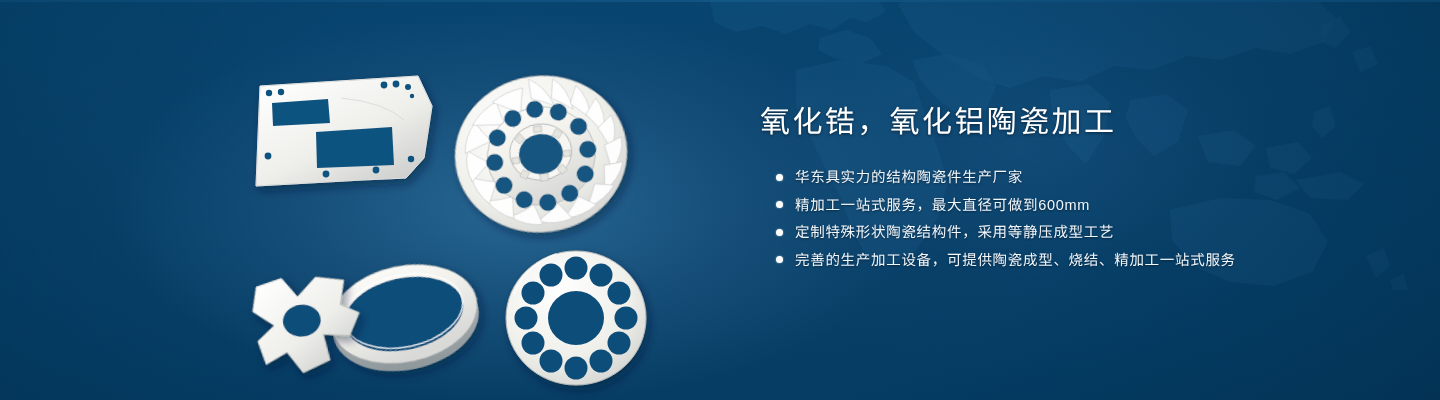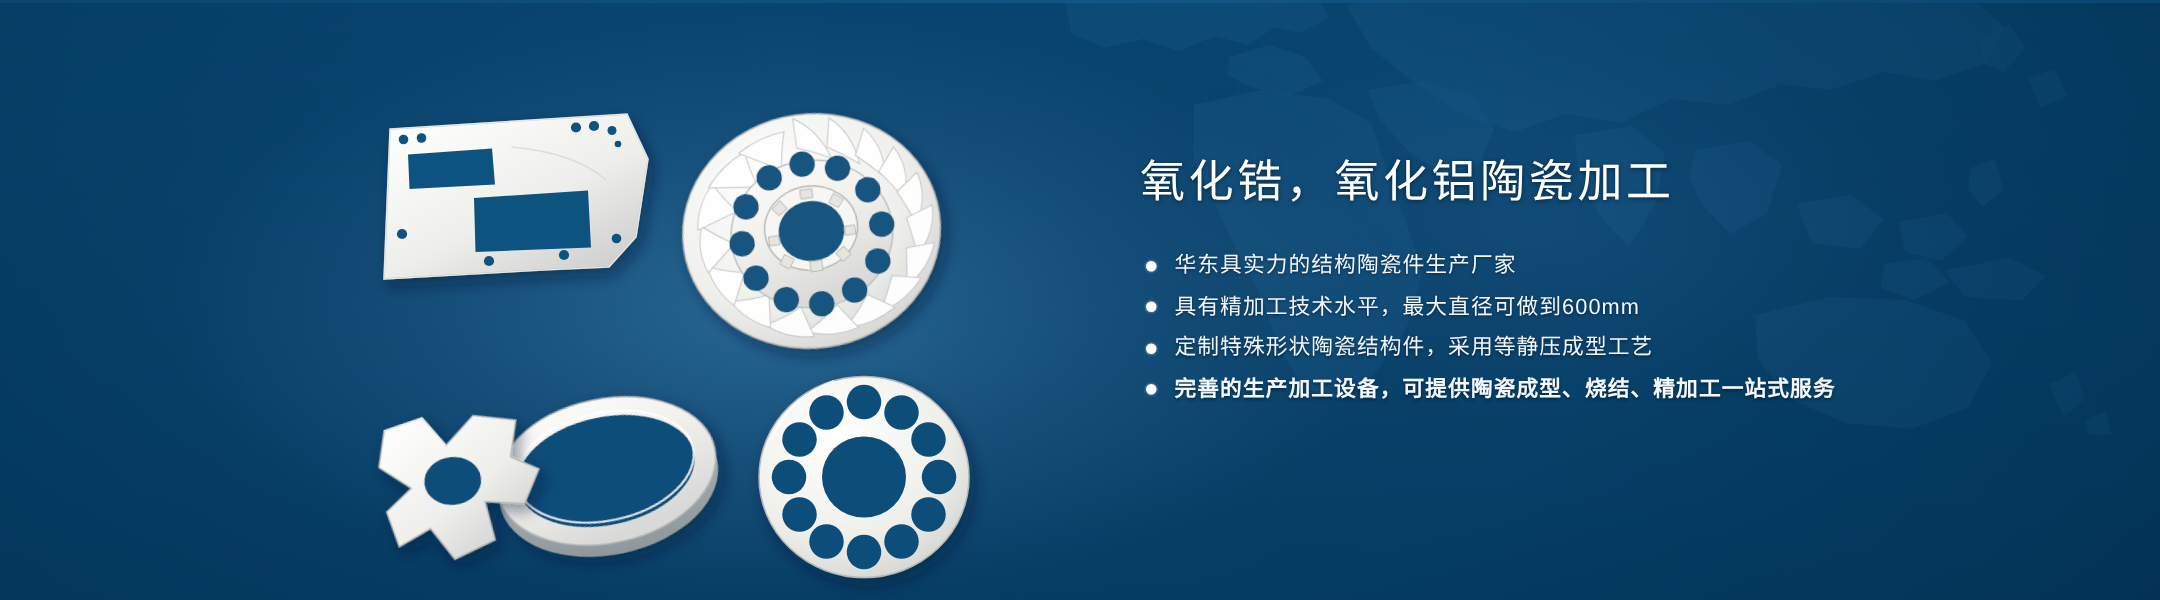--- a/index.html
+++ b/index.html
@@ -80,34 +80,34 @@
     color:#ffffff;
     font-size:30px;
     font-weight:500;
     letter-spacing:2.4px;
     line-height:1.2;
     text-shadow:0 1px 3px rgba(0,18,36,.65);
     white-space:nowrap;
   }
   .bullets{
     list-style:none;
-    margin:4px;padding:0;
+    margin:16px;padding:0;
   }
   .bullets li{
     display:flex;
     align-items:center;
     color:#f2f7fb;
     font-size:14.5px;
     line-height:1;
     letter-spacing:.7px;
     margin-bottom:13px;
     text-shadow:0 1px 2px rgba(0,16,32,.55);
     white-space:nowrap;
   }
-  .bullets li:last-child{margin-bottom:0;font-weight:bold;}
+  .bullets li:last-child{margin-bottom:0;}
   .dot{
     flex:0 0 auto;
     width:7px;height:7px;
     border-radius:50%;
     background:#ffffff;
     margin-right:12px;
     box-shadow:0 0 2px rgba(255,255,255,.6);
   }
 </style>
 </head>
@@ -306,21 +306,21 @@
   <div class="copy">
     <h1 class="headline">氧化锆，氧化铝陶瓷加工</h1>
 
     <ul class="bullets">
       <li>
         <span class="dot"></span>
         <span>华东具实力的结构陶瓷件生产厂家</span>
       </li>
       <li>
         <span class="dot"></span>
-        <span>具有精加工技术水平，最大直径可做到600mm</span>
+        <span>精加工一站式服务，最大直径可做到600mm</span>
       </li>
       <li>
         <span class="dot"></span>
         <span>定制特殊形状陶瓷结构件，采用等静压成型工艺</span>
       </li>
       <li>
         <span class="dot"></span>
         <span>完善的生产加工设备，可提供陶瓷成型、烧结、精加工一站式服务</span>
       </li>
     </ul>

